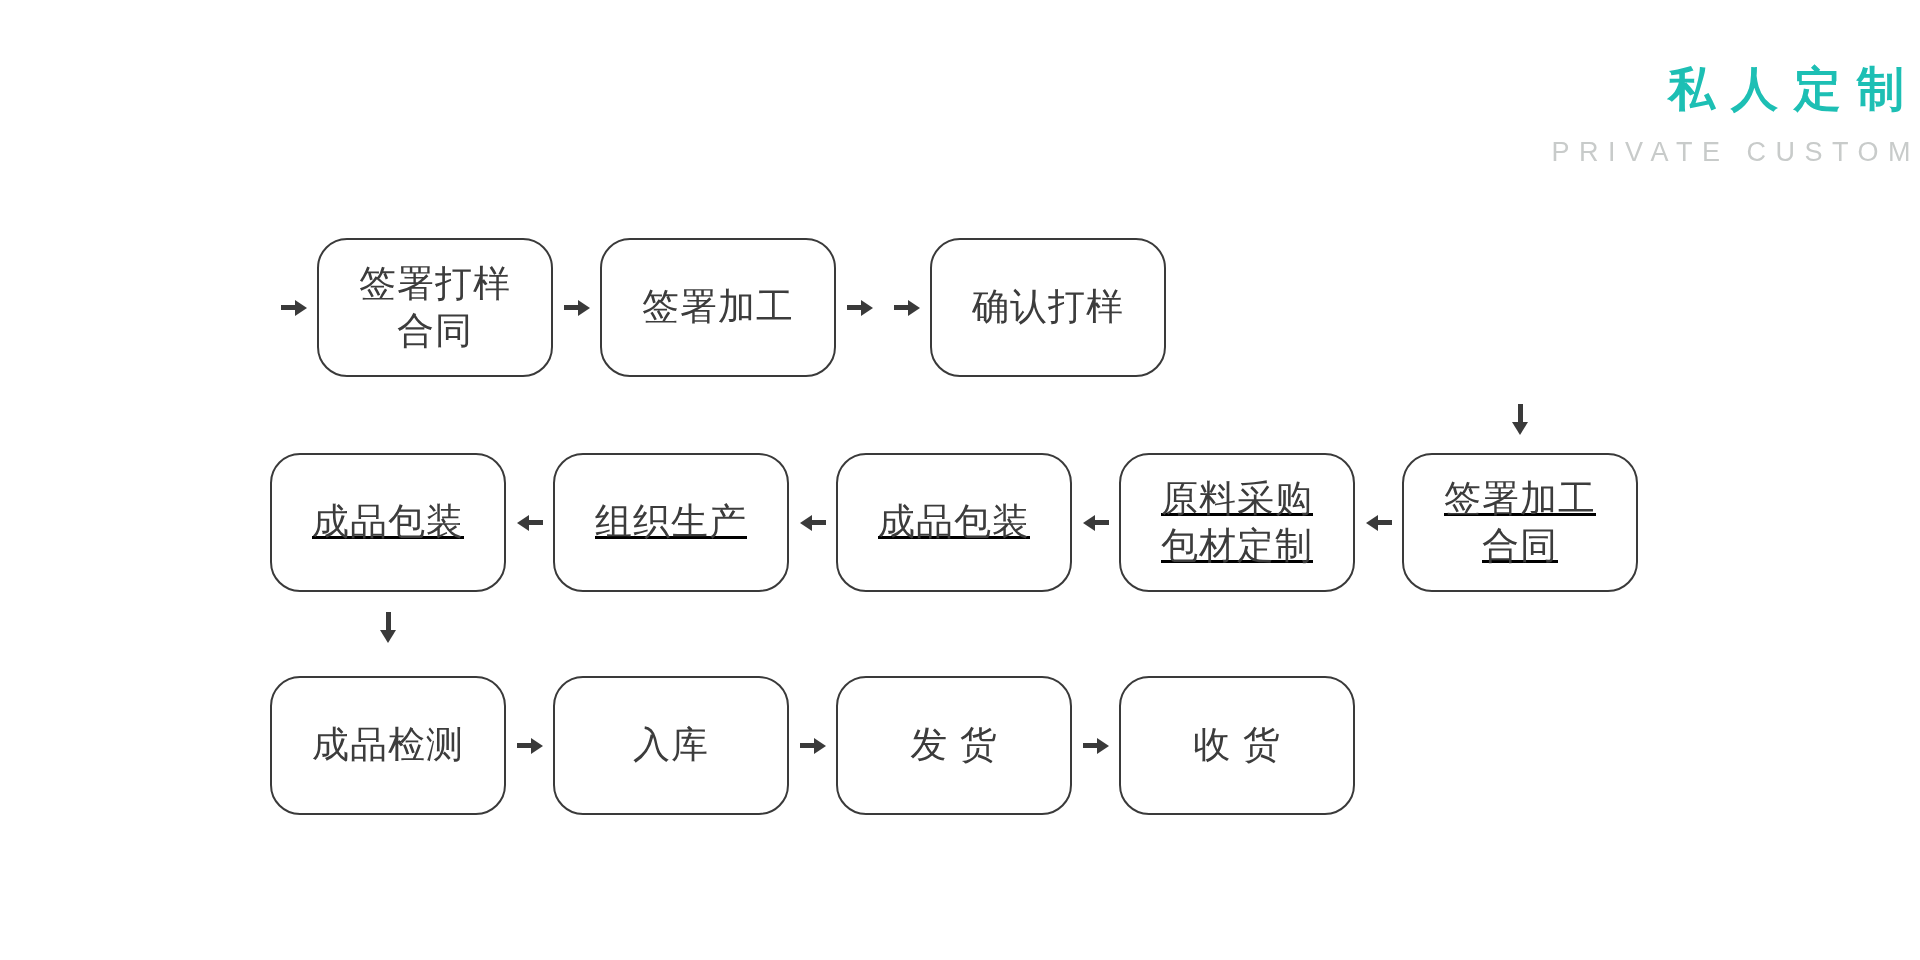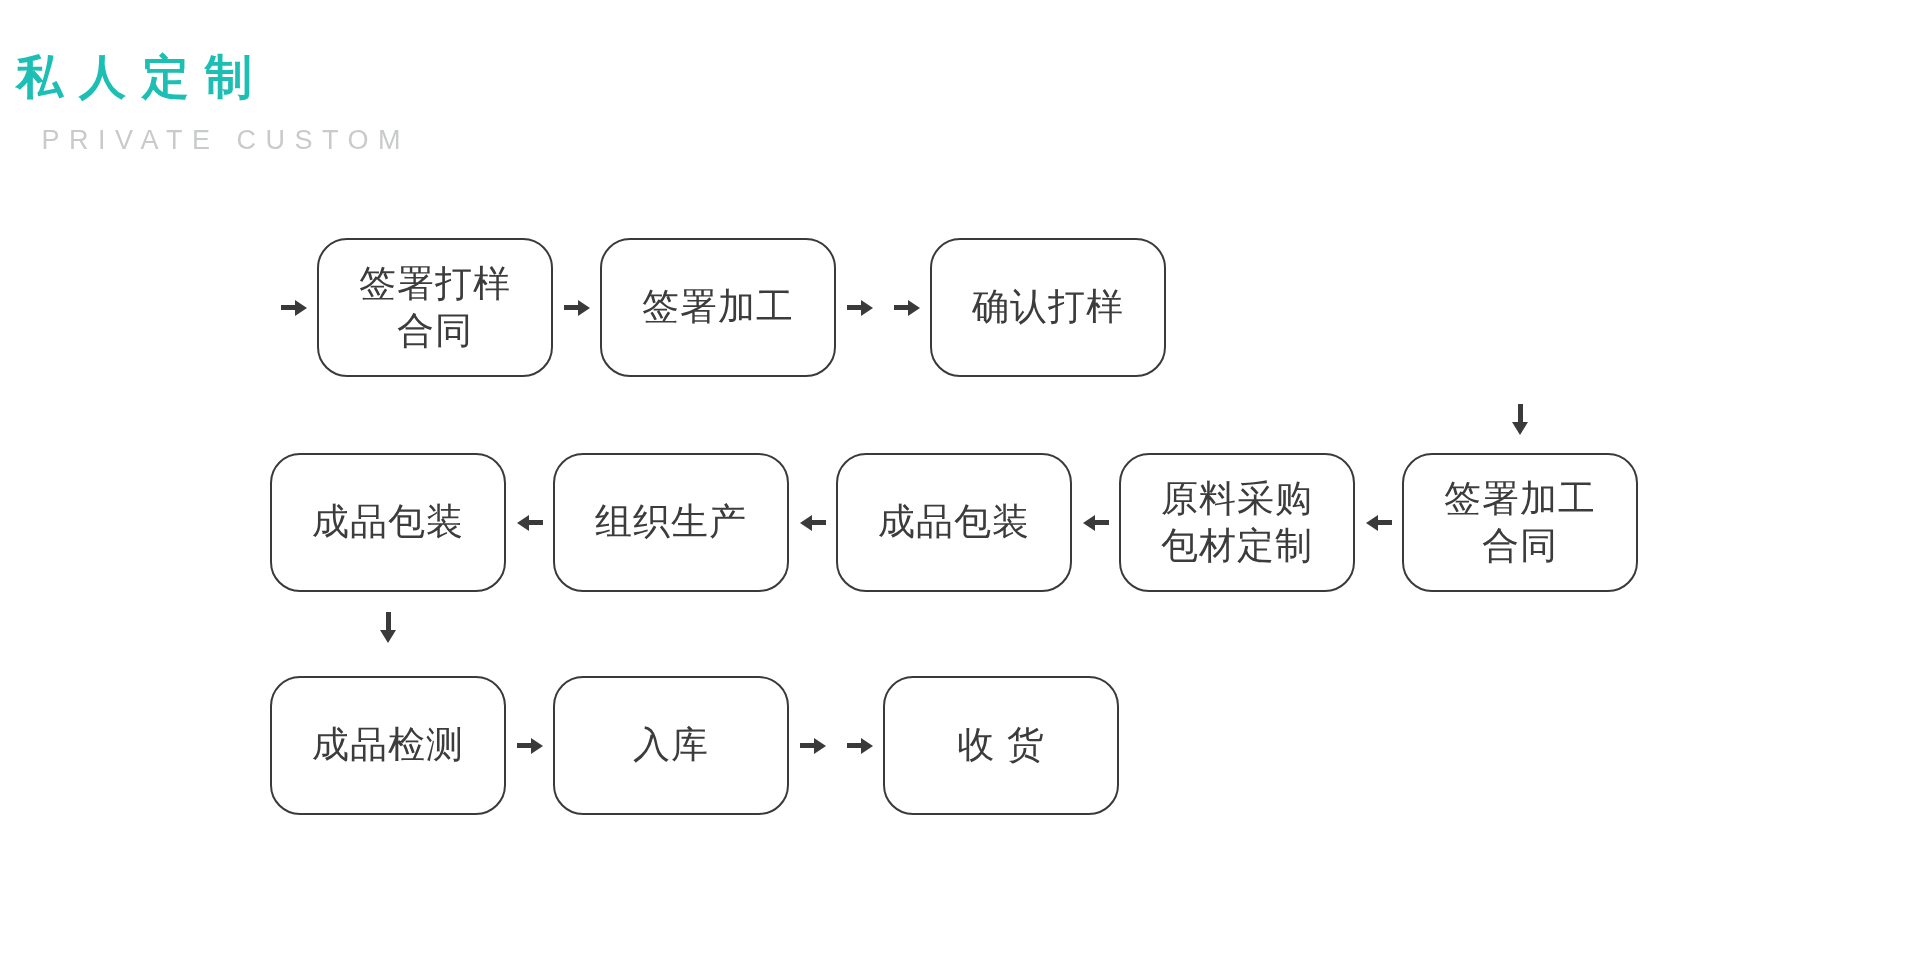--- a/index.html
+++ b/index.html
@@ -7,21 +7,21 @@
   .page {
     position: relative;
     width: 1920px;
     height: 960px;
     background: #ffffff;
     overflow: hidden;
     font-family: "Liberation Sans", "DejaVu Sans", sans-serif;
   }
 
   
-  .header { position: absolute; top: 0; left: 0; width: 100%; text-align: left; }
+  .header { position: absolute; top: 12px; left: 0; width: 100%; text-align: right; }
   .title {
     margin-top: 46px;
     font-size: 47px;
     font-weight: bold;
     letter-spacing: 16px;
     text-indent: 16px; 
     color: #1dbfb4;
   }
   .subtitle {
     margin-top: 16px;
@@ -36,21 +36,21 @@
   
   .flow { position: absolute; left: 0; top: 0; width: 1920px; height: 960px; }
   .frow {
     position: absolute;
     left: 270px;
     height: 139px;
     display: flex;
     align-items: stretch;
   }
   .frow-1 { top: 238px; }
-  .frow-2 { top: 453px; }
+  .frow-2 { top: 453px; text-decoration: underline; }
   .frow-3 { top: 676px; }
 
   .node {
     width: 236px;
     height: 139px;
     border: 2.5px solid #3a3a3a;
     border-radius: 30px;
     background: #ffffff;
     display: flex;
     align-items: center;
@@ -188,20 +188,23 @@
       </div>
       <div class="gap">
         <span class="arrow-right"></span>
       </div>
       <div class="node single">
         <span class="nlabel">入库</span>
       </div>
       <div class="gap">
         <span class="arrow-right"></span>
       </div>
+      <div class="node single">
+        <span class="nlabel">发 货</span>
+      </div>
       <div class="gap">
         <span class="arrow-right"></span>
       </div>
       <div class="node single">
         <span class="nlabel">收 货</span>
       </div>
     </div>
 
   </div>
 </div>

